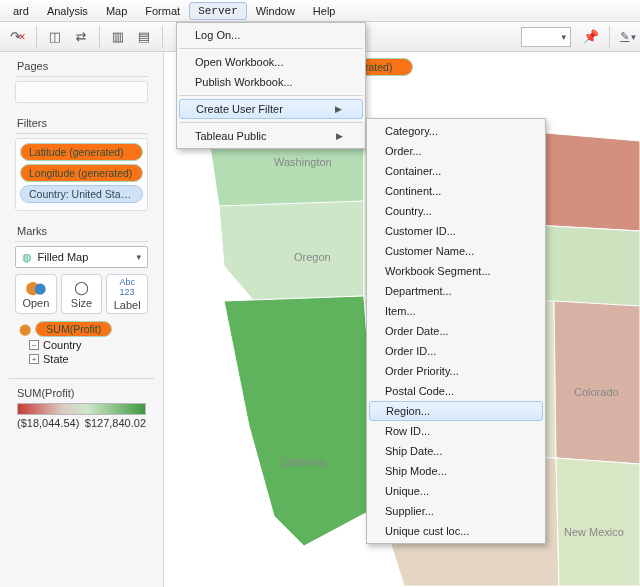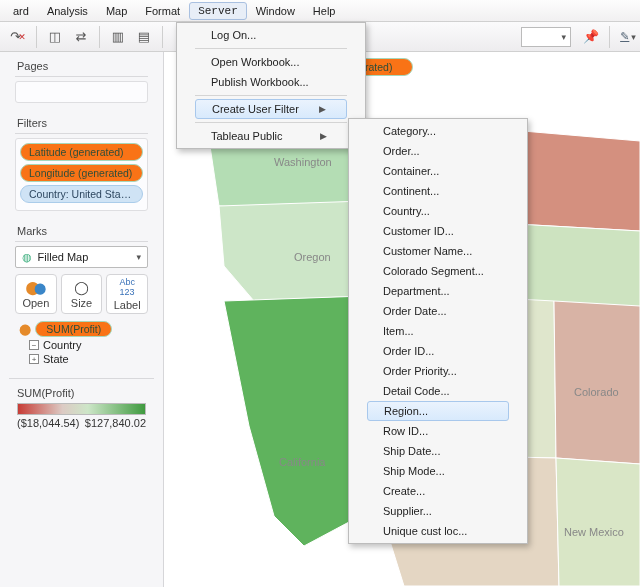--- a/index.html
+++ b/index.html
@@ -25,21 +25,21 @@
   .tree-row { display:flex; align-items:center; gap:4px; padding:1px 0; font-size:11px;}
   .tree-row .box { width:10px; height:10px; border:1px solid #888; display:flex; align-items:center; justify-content:center; font-size:8px; color:#555; background:#fff;}
   .legend-title { color:#444; padding: 2px 2px; }
   .legend-bar { height: 12px; background: linear-gradient(to right, #c73c36, #dccac4 35%, #cde6c8 55%, #3f9a3f); border:1px solid #bbb; margin: 2px 2px 2px 2px;}
   .legend-labels { display:flex; justify-content:space-between; font-size:10px; color:#333; padding: 0 2px;}
   .hr { height:1px; background:#d8d8db; margin: 6px -6px; }
   .mapwrap { position:absolute; left:164px; right:0; top:52px; bottom:0; background:#fff; }
   .mapwrap .pillrow { position:absolute; top:6px; left:180px; display:flex; gap:4px; }
   .mapwrap .pillrow .pill { padding: 2px 14px;}
   svg.usmap { position:absolute; left:0; top:34px; width:476px; height:500px; }
-  .dropdown { position:absolute; background:#f6f6f6; border:1px solid #bcbcbc; box-shadow: 2px 3px 6px rgba(0,0,0,0.25); padding: 2px 16px; }
+  .dropdown { position:absolute; background:#f6f6f6; border:1px solid #bcbcbc; box-shadow: 2px 3px 6px rgba(0,0,0,0.25); padding: 2px 0; }
   .dropdown .ditem { padding: 4px 22px 4px 18px; color:#222; display:flex; align-items:center; justify-content:space-between; white-space:nowrap; }
   .dropdown .ditem.hover { background: linear-gradient(#eaf3fd,#d8eafc); border:1px solid #a8c8ec; border-radius:3px; margin:0 2px; padding: 3px 20px 3px 16px;}
   .dropdown .dsep { height:1px; background:#d4d4d4; margin: 3px 2px;}
   .tri { font-size: 9px; color:#555; }
 </style>
 </head>
 <body>
 
 <div class="menubar">
   <div class="mitem">ard</div>
@@ -172,35 +172,35 @@
       <span>Create User Filter</span>
       <span class="tri">▶</span>
     </div>
   <div class="dsep"></div>
   <div class="ditem">
       <span>Tableau Public</span>
       <span class="tri">▶</span>
     </div>
 </div>
 
-<div class="dropdown" id="ufmenu" style="left:348px; top:118px; width:180px;">
+<div class="dropdown" id="ufmenu" style="left:366px; top:118px; width:180px;">
 <div class="ditem">Category...</div>
     <div class="ditem">Order...</div>
     <div class="ditem">Container...</div>
     <div class="ditem">Continent...</div>
     <div class="ditem">Country...</div>
     <div class="ditem">Customer ID...</div>
     <div class="ditem">Customer Name...</div>
-    <div class="ditem">Colorado Segment...</div>
+    <div class="ditem">Workbook Segment...</div>
     <div class="ditem">Department...</div>
+    <div class="ditem">Item...</div>
     <div class="ditem">Order Date...</div>
-    <div class="ditem">Item...</div>
     <div class="ditem">Order ID...</div>
     <div class="ditem">Order Priority...</div>
-    <div class="ditem">Detail Code...</div>
+    <div class="ditem">Postal Code...</div>
     <div class="ditem hover">Region...</div>
     <div class="ditem">Row ID...</div>
     <div class="ditem">Ship Date...</div>
     <div class="ditem">Ship Mode...</div>
-    <div class="ditem">Create...</div>
+    <div class="ditem">Unique...</div>
     <div class="ditem">Supplier...</div>
     <div class="ditem">Unique cust loc...</div>
   </div>
 
 </body></html>

